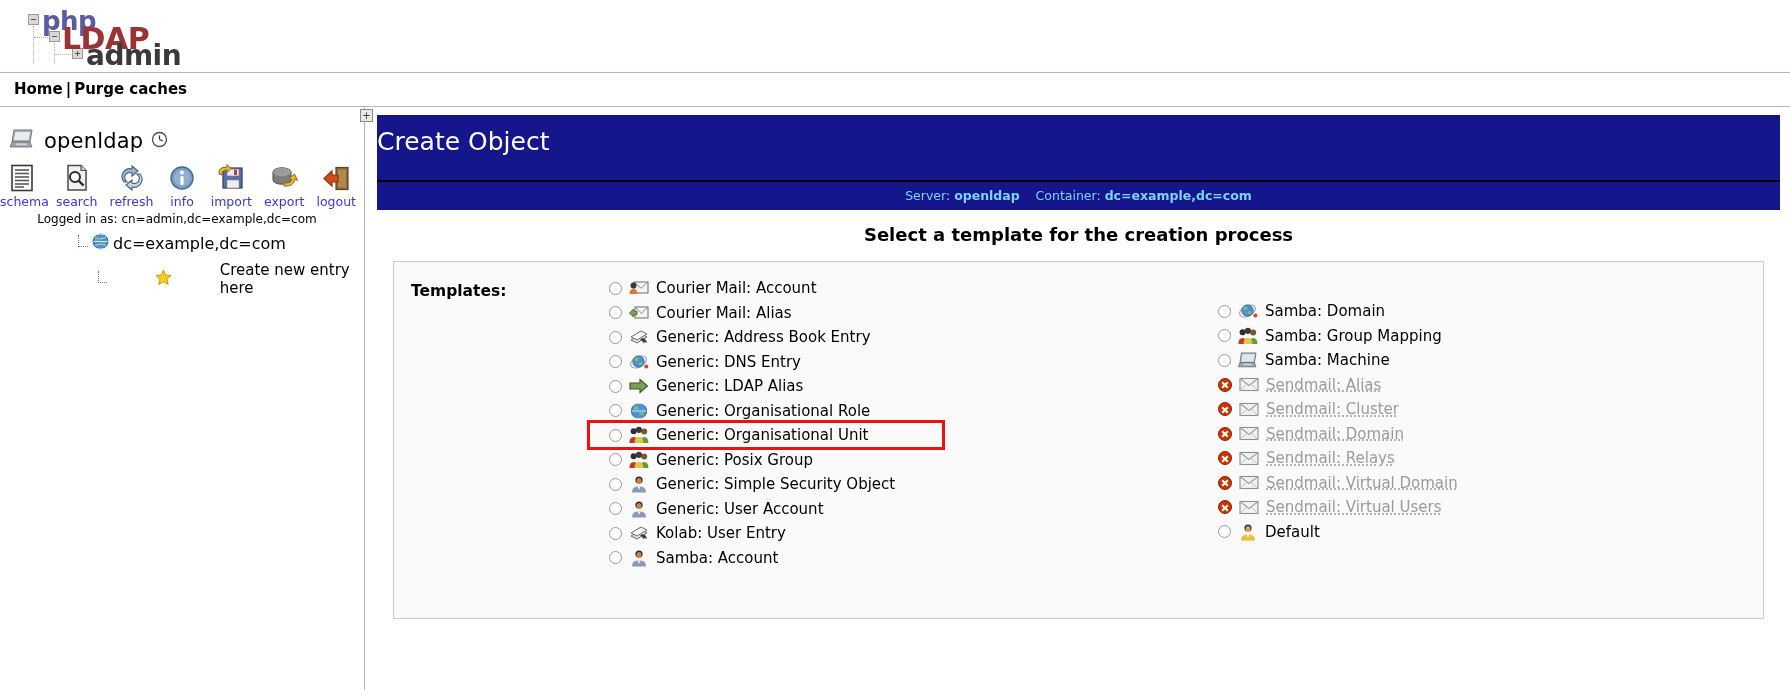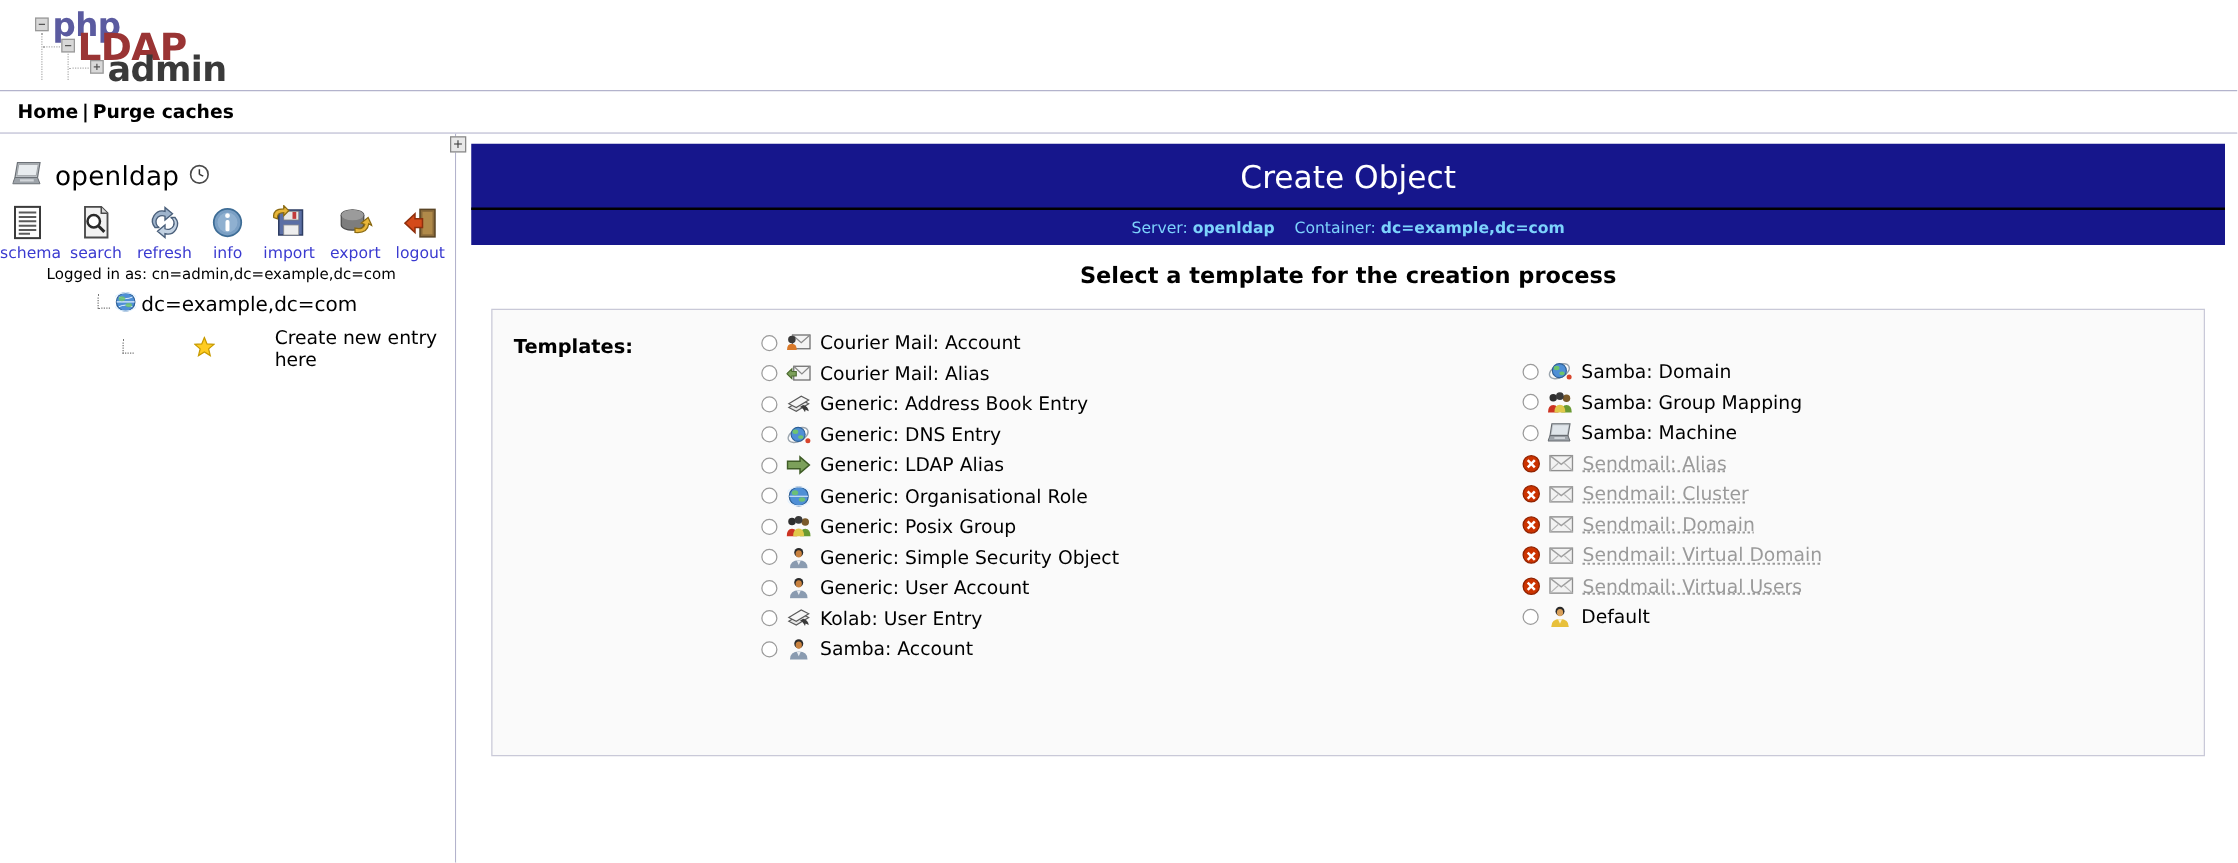--- a/index.html
+++ b/index.html
@@ -189,22 +189,22 @@
   
   .content {
     flex: 1;
     position: relative;
     padding: 8px 10px 0 12px;
     background: #fff;
   }
   .title-bar {
     background: #16168c;
     color: #fff;
-    text-align: center;
-    padding: 12px 0 10px 0;
+    text-align: left;
+    padding: 12px 0 24px 0;
     font-size: 25px;
     border-bottom: 2px solid #000;
   }
   .subtitle-bar {
     background: #16168c;
     color: #7dd3fc;
     text-align: center;
     padding: 6px 0 7px 0;
     font-size: 12.5px;
   }
@@ -558,96 +558,111 @@
               <span class="ic">
                 <svg width="20" height="18" viewBox="0 0 20 18">
                   <circle cx="4.6" cy="5.2" r="3" fill="#2e2e2e"></circle>
                   <path d="M0.4 17 q0 -6 4.2 -6 q4.2 0 4.2 6 Z" fill="#cc3322"></path>
                   <circle cx="15.2" cy="5.6" r="3" fill="#7a5a2a"></circle>
                   <path d="M11 17 q0 -6 4.2 -6 q4.2 0 4.2 6 Z" fill="#6a9a32"></path>
                   <circle cx="9.9" cy="3.8" r="3.1" fill="#3a3a3a"></circle>
                   <path d="M5.5 17 q0 -6.2 4.4 -6.2 q4.4 0 4.4 6.2 Z" fill="#e0c84a"></path>
                 </svg>
               </span>
-              <span class="txt">Generic: Posix Group</span>
-            </div>
-            <div class="tpl-item">
-              <span class="radio"></span>
-              <span class="ic">
-                <svg width="18" height="18" viewBox="0 0 18 18">
-                  <circle cx="9" cy="5" r="3.6" fill="#2a2a2a"></circle>
-                  <ellipse cx="9" cy="6" rx="2.5" ry="2.9" fill="#c9823f"></ellipse>
-                  <path d="M2 17.5 q0 -6.3 7 -6.3 q7 0 7 6.3 Z" fill="#8a9bb0"></path>
-                  <path d="M7.4 11.3 L9 15 L10.6 11.3 Z" fill="#e9edf2"></path>
-                </svg>
-              </span>
-              <span class="txt">Generic: Simple Security Object</span>
-            </div>
-            <div class="tpl-item">
-              <span class="radio"></span>
-              <span class="ic">
-                <svg width="18" height="18" viewBox="0 0 18 18">
-                  <circle cx="9" cy="5" r="3.6" fill="#2a2a2a"></circle>
-                  <ellipse cx="9" cy="6" rx="2.5" ry="2.9" fill="#c9823f"></ellipse>
-                  <path d="M2 17.5 q0 -6.3 7 -6.3 q7 0 7 6.3 Z" fill="#8a9bb0"></path>
-                  <path d="M7.4 11.3 L9 15 L10.6 11.3 Z" fill="#e9edf2"></path>
-                </svg>
-              </span>
-              <span class="txt">Generic: User Account</span>
-            </div>
-            <div class="tpl-item">
-              <span class="radio"></span>
-              <span class="ic">
-                <svg width="20" height="17" viewBox="0 0 20 17">
-                  <path d="M2 11 L12 5 L18 8 L8 14 Z" fill="#e6e6e6" stroke="#5a5a5a" stroke-width="0.9"></path>
-                  <path d="M2 8 L12 2 L18 5 L8 11 Z" fill="#f6f6f6" stroke="#5a5a5a" stroke-width="0.9"></path>
-                  <path d="M13.5 9 q4 1 4.5 5 l-2.5 -1.2 l-0.5 2 q-1.5 -3.5 -4 -4.3 Z" fill="#3a3a3a"></path>
-                </svg>
-              </span>
-              <span class="txt">Kolab: User Entry</span>
-            </div>
-            <div class="tpl-item">
-              <span class="radio"></span>
-              <span class="ic">
-                <svg width="18" height="18" viewBox="0 0 18 18">
-                  <circle cx="9" cy="5" r="3.6" fill="#2a2a2a"></circle>
-                  <ellipse cx="9" cy="6" rx="2.5" ry="2.9" fill="#c9823f"></ellipse>
-                  <path d="M2 17.5 q0 -6.3 7 -6.3 q7 0 7 6.3 Z" fill="#8a9bb0"></path>
-                  <path d="M7.4 11.3 L9 15 L10.6 11.3 Z" fill="#e9edf2"></path>
-                </svg>
-              </span>
-              <span class="txt">Samba: Account</span>
-            </div>
-          </div>
-        <div class="tpl-col right" id="col-right">
-            <div class="tpl-item">
-              <span class="radio"></span>
-              <span class="ic">
-                <svg width="20" height="18" viewBox="0 0 20 18">
-                  <ellipse cx="9.5" cy="9" rx="8.6" ry="5" fill="none" stroke="#9aa4ad" stroke-width="1.1" transform="rotate(-28 9.5 9)"></ellipse>
-                  <circle cx="9.5" cy="8.5" r="5.6" fill="#4f8fd6" stroke="#2c5f96" stroke-width="0.9"></circle>
-                  <ellipse cx="7.3" cy="6.4" rx="2.3" ry="1.8" fill="#6ec46e"></ellipse>
-                  <ellipse cx="11.6" cy="10.6" rx="2.2" ry="1.5" fill="#6ec46e"></ellipse>
-                  <circle cx="17.3" cy="13.6" r="2" fill="#d8452c"></circle>
-                </svg>
-              </span>
-              <span class="txt">Samba: Domain</span>
+              <span class="txt">Generic: Organisational Unit</span>
+              <span class="highlight-box"></span>
             </div>
             <div class="tpl-item">
               <span class="radio"></span>
               <span class="ic">
                 <svg width="20" height="18" viewBox="0 0 20 18">
                   <circle cx="4.6" cy="5.2" r="3" fill="#2e2e2e"></circle>
                   <path d="M0.4 17 q0 -6 4.2 -6 q4.2 0 4.2 6 Z" fill="#cc3322"></path>
                   <circle cx="15.2" cy="5.6" r="3" fill="#7a5a2a"></circle>
                   <path d="M11 17 q0 -6 4.2 -6 q4.2 0 4.2 6 Z" fill="#6a9a32"></path>
                   <circle cx="9.9" cy="3.8" r="3.1" fill="#3a3a3a"></circle>
                   <path d="M5.5 17 q0 -6.2 4.4 -6.2 q4.4 0 4.4 6.2 Z" fill="#e0c84a"></path>
                 </svg>
               </span>
+              <span class="txt">Generic: Posix Group</span>
+            </div>
+            <div class="tpl-item">
+              <span class="radio"></span>
+              <span class="ic">
+                <svg width="18" height="18" viewBox="0 0 18 18">
+                  <circle cx="9" cy="5" r="3.6" fill="#2a2a2a"></circle>
+                  <ellipse cx="9" cy="6" rx="2.5" ry="2.9" fill="#c9823f"></ellipse>
+                  <path d="M2 17.5 q0 -6.3 7 -6.3 q7 0 7 6.3 Z" fill="#8a9bb0"></path>
+                  <path d="M7.4 11.3 L9 15 L10.6 11.3 Z" fill="#e9edf2"></path>
+                </svg>
+              </span>
+              <span class="txt">Generic: Simple Security Object</span>
+            </div>
+            <div class="tpl-item">
+              <span class="radio"></span>
+              <span class="ic">
+                <svg width="18" height="18" viewBox="0 0 18 18">
+                  <circle cx="9" cy="5" r="3.6" fill="#2a2a2a"></circle>
+                  <ellipse cx="9" cy="6" rx="2.5" ry="2.9" fill="#c9823f"></ellipse>
+                  <path d="M2 17.5 q0 -6.3 7 -6.3 q7 0 7 6.3 Z" fill="#8a9bb0"></path>
+                  <path d="M7.4 11.3 L9 15 L10.6 11.3 Z" fill="#e9edf2"></path>
+                </svg>
+              </span>
+              <span class="txt">Generic: User Account</span>
+            </div>
+            <div class="tpl-item">
+              <span class="radio"></span>
+              <span class="ic">
+                <svg width="20" height="17" viewBox="0 0 20 17">
+                  <path d="M2 11 L12 5 L18 8 L8 14 Z" fill="#e6e6e6" stroke="#5a5a5a" stroke-width="0.9"></path>
+                  <path d="M2 8 L12 2 L18 5 L8 11 Z" fill="#f6f6f6" stroke="#5a5a5a" stroke-width="0.9"></path>
+                  <path d="M13.5 9 q4 1 4.5 5 l-2.5 -1.2 l-0.5 2 q-1.5 -3.5 -4 -4.3 Z" fill="#3a3a3a"></path>
+                </svg>
+              </span>
+              <span class="txt">Kolab: User Entry</span>
+            </div>
+            <div class="tpl-item">
+              <span class="radio"></span>
+              <span class="ic">
+                <svg width="18" height="18" viewBox="0 0 18 18">
+                  <circle cx="9" cy="5" r="3.6" fill="#2a2a2a"></circle>
+                  <ellipse cx="9" cy="6" rx="2.5" ry="2.9" fill="#c9823f"></ellipse>
+                  <path d="M2 17.5 q0 -6.3 7 -6.3 q7 0 7 6.3 Z" fill="#8a9bb0"></path>
+                  <path d="M7.4 11.3 L9 15 L10.6 11.3 Z" fill="#e9edf2"></path>
+                </svg>
+              </span>
+              <span class="txt">Samba: Account</span>
+            </div>
+          </div>
+        <div class="tpl-col right" id="col-right">
+            <div class="tpl-item">
+              <span class="radio"></span>
+              <span class="ic">
+                <svg width="20" height="18" viewBox="0 0 20 18">
+                  <ellipse cx="9.5" cy="9" rx="8.6" ry="5" fill="none" stroke="#9aa4ad" stroke-width="1.1" transform="rotate(-28 9.5 9)"></ellipse>
+                  <circle cx="9.5" cy="8.5" r="5.6" fill="#4f8fd6" stroke="#2c5f96" stroke-width="0.9"></circle>
+                  <ellipse cx="7.3" cy="6.4" rx="2.3" ry="1.8" fill="#6ec46e"></ellipse>
+                  <ellipse cx="11.6" cy="10.6" rx="2.2" ry="1.5" fill="#6ec46e"></ellipse>
+                  <circle cx="17.3" cy="13.6" r="2" fill="#d8452c"></circle>
+                </svg>
+              </span>
+              <span class="txt">Samba: Domain</span>
+            </div>
+            <div class="tpl-item">
+              <span class="radio"></span>
+              <span class="ic">
+                <svg width="20" height="18" viewBox="0 0 20 18">
+                  <circle cx="4.6" cy="5.2" r="3" fill="#2e2e2e"></circle>
+                  <path d="M0.4 17 q0 -6 4.2 -6 q4.2 0 4.2 6 Z" fill="#cc3322"></path>
+                  <circle cx="15.2" cy="5.6" r="3" fill="#7a5a2a"></circle>
+                  <path d="M11 17 q0 -6 4.2 -6 q4.2 0 4.2 6 Z" fill="#6a9a32"></path>
+                  <circle cx="9.9" cy="3.8" r="3.1" fill="#3a3a3a"></circle>
+                  <path d="M5.5 17 q0 -6.2 4.4 -6.2 q4.4 0 4.4 6.2 Z" fill="#e0c84a"></path>
+                </svg>
+              </span>
               <span class="txt">Samba: Group Mapping</span>
             </div>
             <div class="tpl-item">
               <span class="radio"></span>
               <span class="ic">
                 <svg width="20" height="18" viewBox="0 0 20 18">
                   <path d="M3.5 2 L18 2 L16.4 11.5 L2 11.5 Z" fill="#bfc4c9" stroke="#666b70" stroke-width="0.9"></path>
                   <path d="M4.5 3.2 L16.8 3.2 L15.6 10.4 L3.3 10.4 Z" fill="#dfe5ea"></path>
                   <path d="M2 11.5 L16.4 11.5 L18 15.8 L0.4 15.8 Z" fill="#9ea4aa" stroke="#666b70" stroke-width="0.8"></path>
                   <rect x="5.5" y="12.6" width="8.5" height="1.6" fill="#cfd4d9"></rect>
@@ -690,20 +705,31 @@
             </div>
             <div class="tpl-item disabled">
               <span class="xmark"></span>
               <span class="ic">
                 <svg width="20" height="15" viewBox="0 0 20 15">
                   <rect x="1" y="1.5" width="18" height="12" fill="#f2f2f2" stroke="#8f8f8f" stroke-width="1.1"></rect>
                   <path d="M1 1.5 L10 8.5 L19 1.5" fill="none" stroke="#9f9f9f" stroke-width="1.1"></path>
                   <path d="M1 13.5 L7.5 7.6 M19 13.5 L12.5 7.6" fill="none" stroke="#b5b5b5" stroke-width="0.9"></path>
                 </svg>
               </span>
+              <span class="txt">Sendmail: Relays</span>
+            </div>
+            <div class="tpl-item disabled">
+              <span class="xmark"></span>
+              <span class="ic">
+                <svg width="20" height="15" viewBox="0 0 20 15">
+                  <rect x="1" y="1.5" width="18" height="12" fill="#f2f2f2" stroke="#8f8f8f" stroke-width="1.1"></rect>
+                  <path d="M1 1.5 L10 8.5 L19 1.5" fill="none" stroke="#9f9f9f" stroke-width="1.1"></path>
+                  <path d="M1 13.5 L7.5 7.6 M19 13.5 L12.5 7.6" fill="none" stroke="#b5b5b5" stroke-width="0.9"></path>
+                </svg>
+              </span>
               <span class="txt">Sendmail: Virtual Domain</span>
             </div>
             <div class="tpl-item disabled">
               <span class="xmark"></span>
               <span class="ic">
                 <svg width="20" height="15" viewBox="0 0 20 15">
                   <rect x="1" y="1.5" width="18" height="12" fill="#f2f2f2" stroke="#8f8f8f" stroke-width="1.1"></rect>
                   <path d="M1 1.5 L10 8.5 L19 1.5" fill="none" stroke="#9f9f9f" stroke-width="1.1"></path>
                   <path d="M1 13.5 L7.5 7.6 M19 13.5 L12.5 7.6" fill="none" stroke="#b5b5b5" stroke-width="0.9"></path>
                 </svg>

